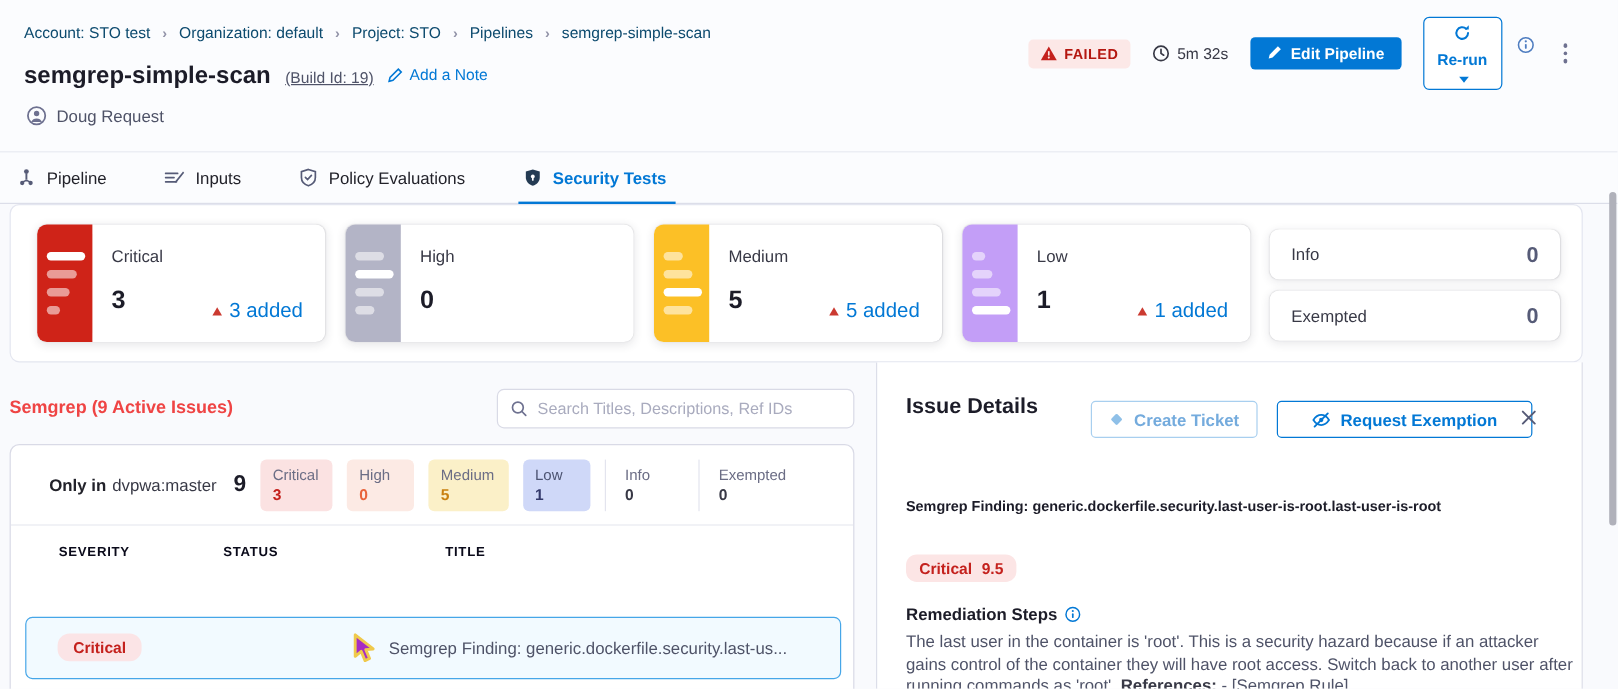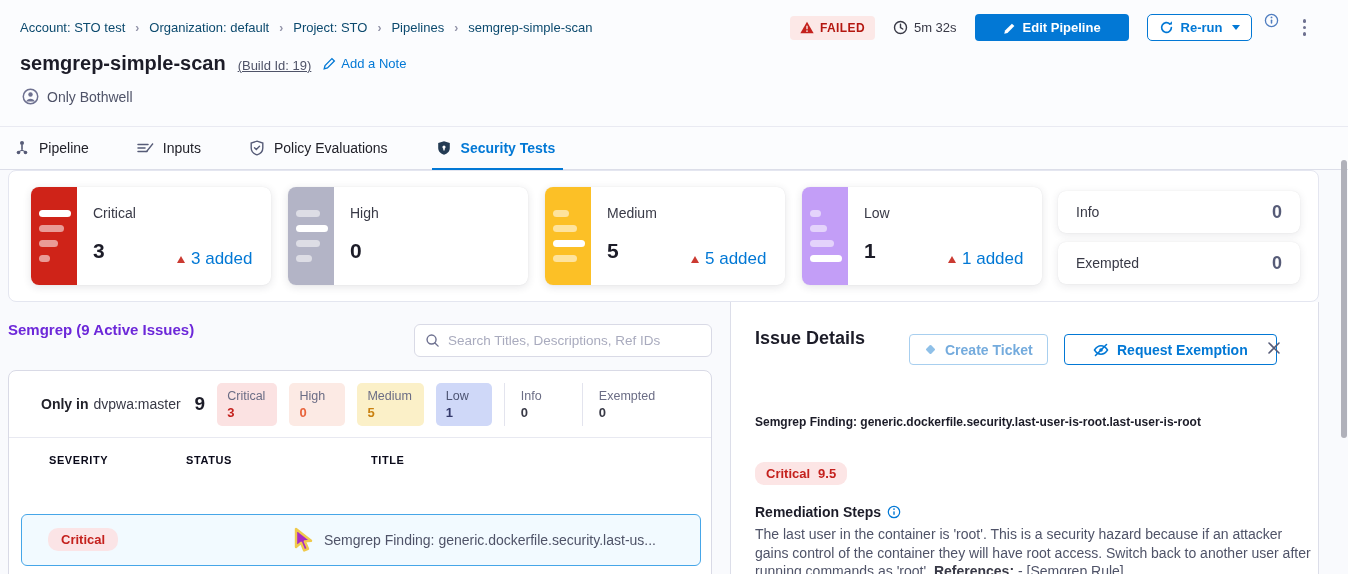--- a/index.html
+++ b/index.html
@@ -7,22 +7,22 @@
   body { font-family:"Liberation Sans","DejaVu Sans",sans-serif; background:#F9FAFD; position:relative; color:#22222A; }
 
   
   .topbar { position:absolute; left:0; top:0; width:1348px; height:126px; background:#FBFCFE; }
   .breadcrumb { position:absolute; left:20px; top:20px; display:flex; align-items:center; gap:10px; font-size:13px; }
   .crumb { color:#0c4a6e; cursor:pointer; }
   .crumb-sep { color:#9293A8; font-size:12px; font-weight:700; }
   .hdr-right { position:absolute; right:36px; top:14px; display:flex; align-items:center; gap:18px; }
   .failed-badge { display:flex; align-items:center; gap:6px; background:#FCE8E7; border-radius:4px; padding:5px 10px; color:#B41710; font-size:12px; font-weight:700; letter-spacing:.4px; }
   .duration { display:flex; align-items:center; gap:6px; font-size:13px; color:#383946; }
-  .btn-primary { display:flex; align-items:flex-end; gap:7px; background:#0278D5; color:#fff; font-size:13px; font-weight:600; border:none; border-radius:4px; padding:6px 28px; cursor:pointer; }
-  .btn-rerun { display:flex; align-items:center; gap:7px; background:#fff; color:#0278D5; font-size:13px; font-weight:700; border:1.5px solid #0278D5; border-radius:5px; padding:5px 11px; cursor:pointer; }
+  .btn-primary { display:flex; align-items:flex-start; gap:7px; background:#0278D5; color:#fff; font-size:13px; font-weight:600; border:none; border-radius:4px; padding:6px 14px; cursor:pointer; }
+  .btn-rerun { display:flex; align-items:center; gap:7px; background:#fff; color:#0278D5; font-size:13px; font-weight:700; border:1.5px solid #0278D5; border-radius:5px; padding:5px 11px; cursor:pointer;flex-direction:column; }
   .caret-down { width:0; height:0; border-left:4px solid transparent; border-right:4px solid transparent; border-top:5px solid #0278D5; margin-left:2px; }
   .kebab { display:flex; flex-direction:column; gap:3px; padding:4px 6px; cursor:pointer; }
   .kebab i { width:3.5px; height:3.5px; border-radius:50%; background:#6E7190; display:block; }
 
   .title-row { position:absolute; left:20px; top:52px; display:flex; align-items:baseline; gap:12px; }
   .build-title { font-size:20px; font-weight:700; color:#1C1C28; }
   .build-id { font-size:13px; color:#4F5368;text-decoration:underline; }
   .add-note { display:flex; align-items:center; gap:5px; color:#0278D5; font-size:13px; cursor:pointer; }
   .author-row { position:absolute; left:22px; top:88px; display:flex; align-items:center; gap:8px; font-size:14px; color:#4F5368; }
 
@@ -59,21 +59,21 @@
   .card-low .bar:nth-child(4){width:32px;background:#fff;}
   .sev-label { position:absolute; left:62px; top:18px; font-size:14px; color:#383946; }
   .sev-value { position:absolute; left:62px; top:52px; font-size:21px; font-weight:700; color:#1C1C28; }
   .sev-delta { position:absolute; left:146px; top:62px; display:flex; align-items:center; gap:6px; font-size:17px; color:#0278D5; }
   .tri-up { width:0; height:0; border-left:4.5px solid transparent; border-right:4.5px solid transparent; border-bottom:7px solid #CB3A31; }
   .stat-card { position:absolute; left:1049px; width:242px; height:42px; background:#fff; border-radius:8px; box-shadow:0 2px 8px rgba(40,41,61,.10), 0 0 1px rgba(40,41,61,.12); display:flex; align-items:center; justify-content:space-between; padding:0 18px; }
   .stat-label { font-size:14px; color:#383946; }
   .stat-value { font-size:18px; font-weight:700; color:#565B77; }
 
   
-  .left-heading { position:absolute; left:8px; top:321px; font-size:15px; font-weight:700; color:#6d28d9; }
+  .left-heading { position:absolute; left:8px; top:331px; font-size:15px; font-weight:700; color:#ef4444; }
   .search-box { position:absolute; left:414px; top:324px; width:298px; height:33px; background:#fff; border:1px solid #D9DAE6; border-radius:6px; display:flex; align-items:center; padding:0 10px; gap:8px; }
   .search-box input { border:none; outline:none; flex:1; font-size:13.5px; font-family:inherit; color:#383946; background:transparent; }
   .search-box input::placeholder { color:#A9ABBE; }
 
   .issues-card { position:absolute; left:8px; top:370px; width:704px; height:210px; background:#fff; border:1px solid #D9DAE6; border-radius:8px 8px 0 0; overflow:hidden; }
   .filter-row { display:flex; align-items:center; padding:12px 0 12px 32px; height:66px; }
   .scope-prefix { font-size:14px; font-weight:700; color:#22222A; }
   .scope-target { font-size:14px; color:#383946; margin-left:5px; }
   .scope-total { font-size:19px; font-weight:700; color:#1C1C28; margin-left:14px; margin-right:12px; }
   .chips { display:flex; align-items:stretch; }
@@ -193,21 +193,21 @@
   </div>
 
   <div class="author-row">
     <span>
       <svg width="17" height="17" viewBox="0 0 16 16">
           <circle cx="8" cy="8" r="6.8" fill="none" stroke="#6E7190" stroke-width="1.4"></circle>
           <circle cx="8" cy="6.2" r="2.1" fill="#6E7190"></circle>
           <path d="M3.8 12.8a4.6 4.6 0 0 1 8.4 0" fill="#6E7190"></path>
         </svg>
     </span>
-    <span>Only Bothwell</span>
+    <span>Doug Request</span>
   </div>
 </div>
 
 <div class="tabbar">
   <div class="tab">
     <span>
       <svg width="16" height="16" viewBox="0 0 16 16">
           <circle cx="8" cy="3" r="2" fill="#565B77"></circle>
           <rect x="7.2" y="4.6" width="1.6" height="5" fill="#565B77"></rect>
           <circle cx="4.5" cy="12.5" r="1.8" fill="#565B77"></circle>

